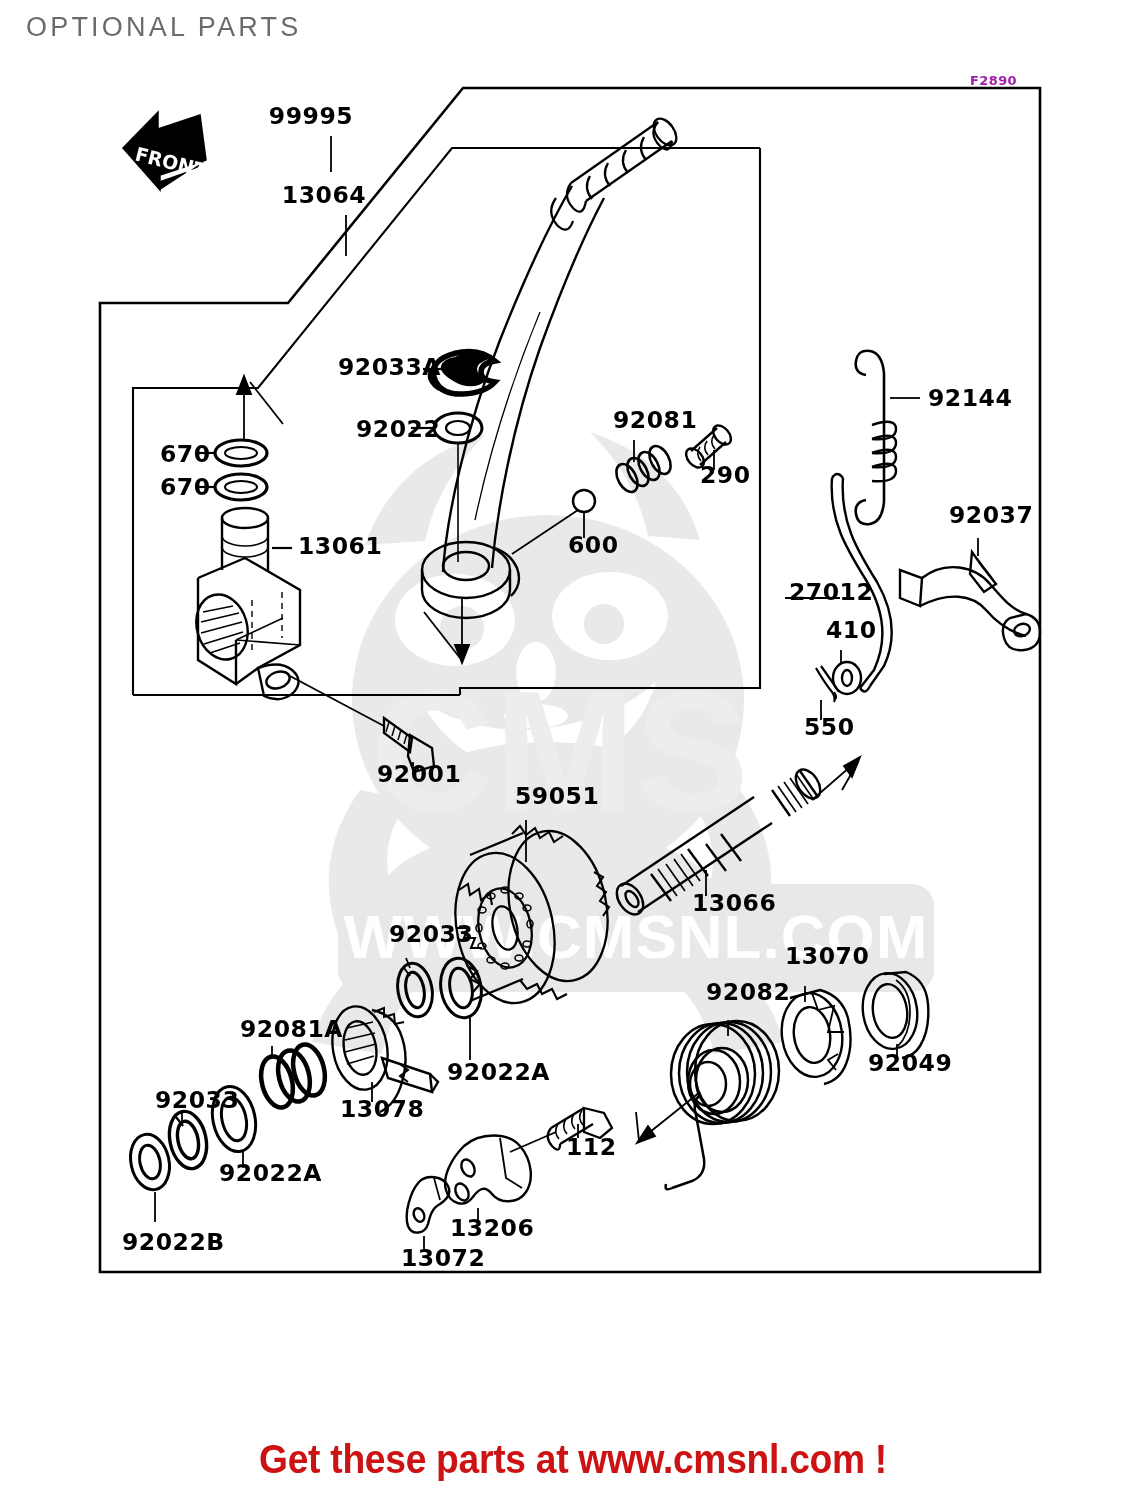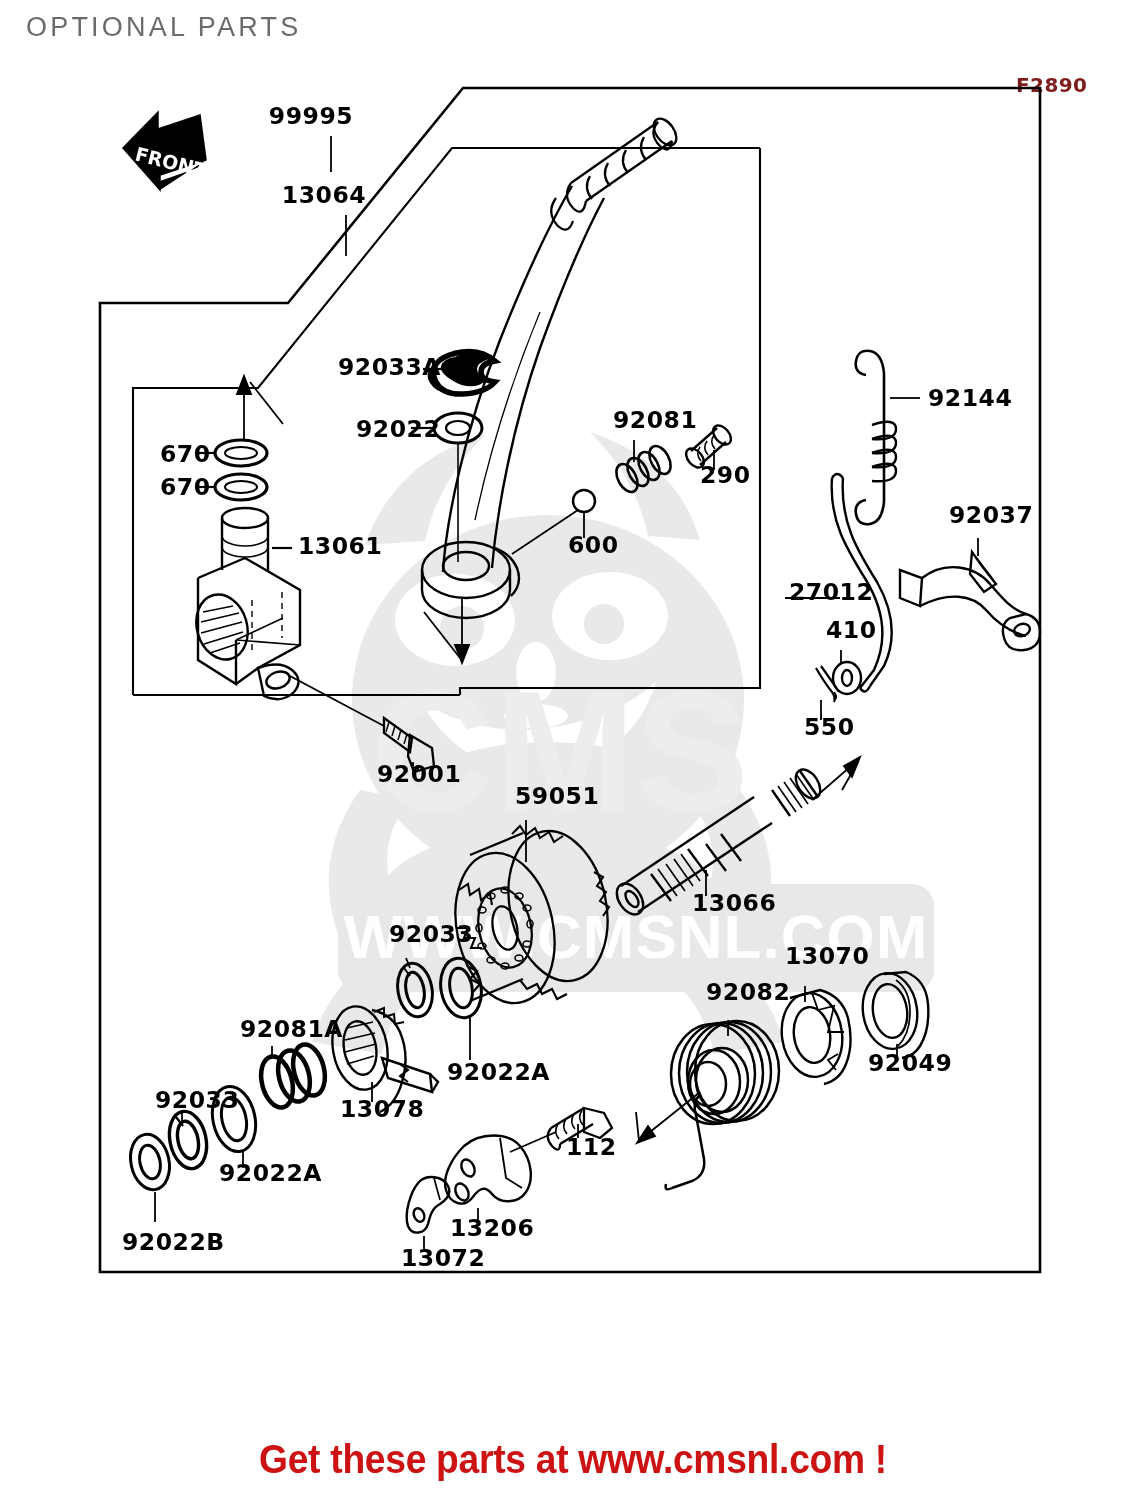--- a/index.html
+++ b/index.html
@@ -10,22 +10,22 @@
 
   
   .page-title{
     position:absolute;left:26px;top:12px;
     font-size:27px;letter-spacing:3.2px;color:#6b6b6b;
     font-weight:400;white-space:nowrap;
   }
 
   
   .ref-code{
-    position:absolute;left:1016px;top:73px;
-    font-size:20px;font-weight:bold;color:#7f1d1d;letter-spacing:0.4px;
+    position:absolute;left:970px;top:73px;
+    font-size:13px;font-weight:bold;color:#a21caf;letter-spacing:0.4px;
     font-family:"DejaVu Sans",sans-serif;
   }
 
   
   .footer-cta{
     position:absolute;left:0;top:1437px;width:1146px;text-align:center;
     color:#cc1212;font-size:40px;font-weight:bold;
     font-family:"Liberation Sans Narrow","Liberation Sans",sans-serif;
     letter-spacing:-0.3px;white-space:nowrap;
     transform:scaleX(0.93);transform-origin:center;

